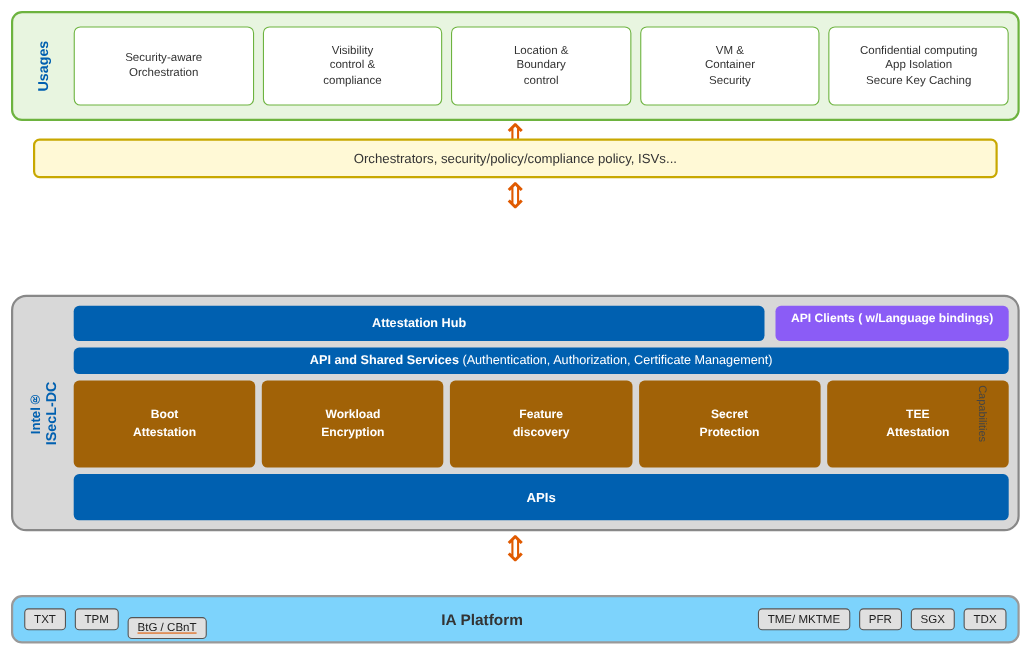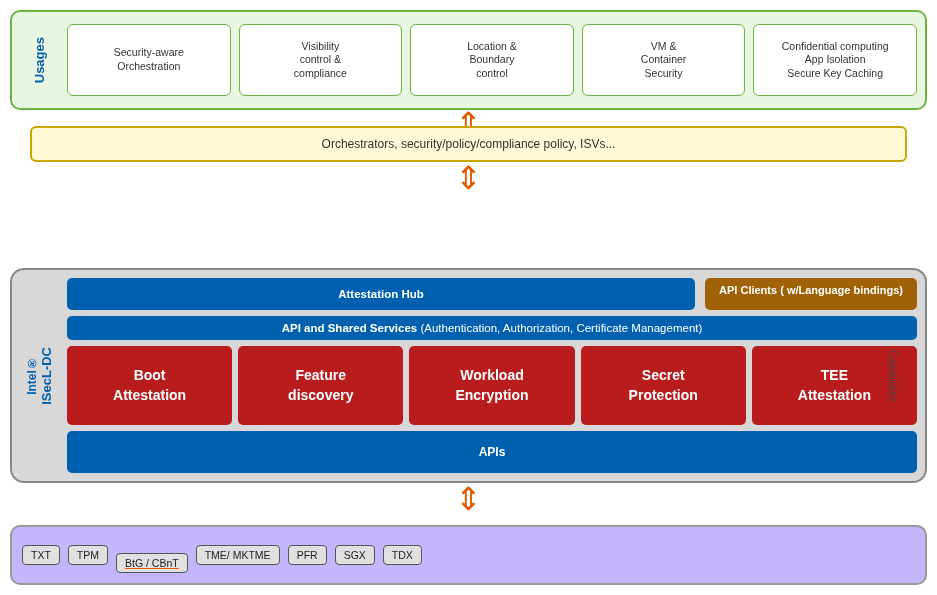--- a/index.html
+++ b/index.html
@@ -124,21 +124,21 @@
       color: #fff;
       border-radius: 5px;
       padding: 10px 20px;
       font-weight: bold;
       font-size: 11.5px;
       text-align: center;
       flex: 1;
     }
 
     .api-clients-box {
-      background: #a16207;
+      background: #8b5cf6;
       color: #fff;
       border-radius: 5px;
       padding: 6px 14px;
       font-weight: bold;
       font-size: 11px;
       text-align: center;
       white-space: nowrap;
     }
 
     
@@ -152,27 +152,27 @@
     }
 
     
     .capability-boxes {
       display: flex;
       gap: 6px;
       flex: 1;
     }
 
     .capability-box {
-      background: #b91c1c;
+      background: #a16207;
       color: #fff;
       border-radius: 5px;
       padding: 8px 4px;
       text-align: center;
       font-weight: bold;
-      font-size: 14px;
+      font-size: 11px;
       flex: 1;
       display: flex;
       align-items: center;
       justify-content: center;
       line-height: 1.4;
     }
 
     
     .apis-bar {
       background: #0060b0;
@@ -183,24 +183,24 @@
       font-weight: bold;
       font-size: 12px;
     }
 
     
     .ia-platform-section {
       position: absolute;
       bottom: 10px;
       left: 10px;
       right: 10px;
-      height: 60px;
+      height: 44px;
       border: 2px solid #999;
       border-radius: 10px;
-      background: #c4b5fd;
+      background: #7dd3fc;
       display: flex;
       align-items: center;
       padding: 0 10px;
       gap: 8px;
     }
 
     .platform-chip {
       border: 1.5px solid #555;
       border-radius: 4px;
       background: #e0e0e0;
@@ -278,37 +278,38 @@
         <div class="attestation-hub-box">Attestation Hub</div>
         <div class="api-clients-box">API Clients ( w/Language bindings)</div>
       </div>
 
       <div class="api-shared-box">
         <span style="font-weight:bold;">API and Shared Services</span><span> (Authentication, Authorization, Certificate Management)</span>
       </div>
 
       <div class="capability-boxes">
         <div class="capability-box">Boot<br>Attestation</div>
+        <div class="capability-box">Workload<br>Encryption</div>
         <div class="capability-box">Feature<br>discovery</div>
-        <div class="capability-box">Workload<br>Encryption</div>
         <div class="capability-box">Secret<br>Protection</div>
         <div class="capability-box">TEE<br>Attestation</div>
       </div>
 
       <div class="apis-bar">APIs</div>
     </div>
   </div>
 
   <div style="position:absolute; top:483px; left:50%; transform:translateX(-50%); display:flex; flex-direction:column; align-items:center;">
     <div class="double-arrow">⇕</div>
   </div>
 
   <div class="ia-platform-section">
     <div class="platform-chip">TXT</div>
     <div class="platform-chip">TPM</div>
     <div class="platform-chip platform-chip underline" style="text-decoration:underline; text-decoration-color:#e05a00;margin-top:16px;">BtG / CBnT</div>
+    <div class="ia-label">IA Platform</div>
     <div class="platform-chip">TME/ MKTME</div>
     <div class="platform-chip">PFR</div>
     <div class="platform-chip">SGX</div>
     <div class="platform-chip">TDX</div>
   </div>
 
 </div>
 
 </body></html>

